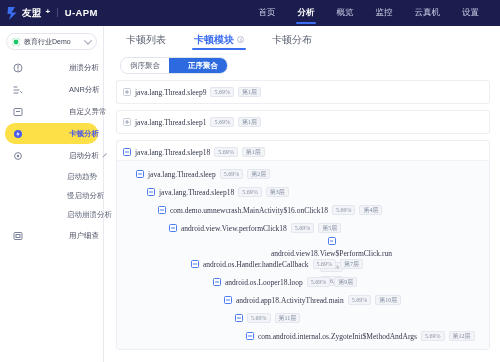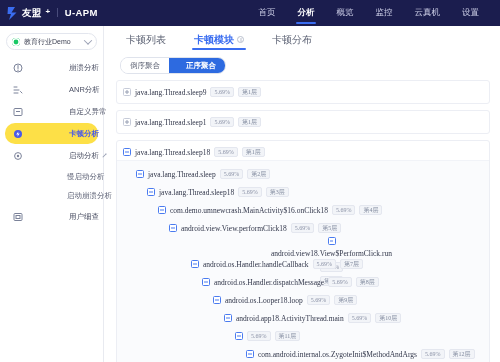--- a/index.html
+++ b/index.html
@@ -84,21 +84,21 @@
      width: 1px; height: 3.4px; background: #b9bfcd; }
 
   .seg-wrap { padding: 4px 0 6px 16px; display: flex; flex: 0 0 auto; }
   .seg {
     display: flex; border-radius: 8px; overflow: hidden; border: 1px solid #dfe3ec; text-align: center;
   }
   .seg-btn {
     font-size: 7.5px; padding: 0 9px; height: 15px; display: flex; align-items: center;
     background: #fff; color: #565c6e; cursor: pointer; white-space: nowrap;
   }
-  .seg-btn + .seg-btn { border-left: 1px solid #4c1d95; padding-left: 16px; }
+  .seg-btn + .seg-btn { border-left: 3px solid #4c1d95; padding-left: 16px; }
   .seg-btn.active { background: #2d6ae0; color: #fff; border-color: #2d6ae0; font-weight: 700; }
 
   
   .tree-scroll { flex: 1; overflow: hidden; padding: 0 10px 0 12px; min-height: 0; font-family: Liberation Serif, serif; }
   .card {
     border: 1px solid #eceef4; border-radius: 3px; background: #fff;
     margin-bottom: 6px; padding: 3px 0;
   }
   .card.expanded { padding-bottom: 0; }
   .node { display: flex; align-items: center; gap: 4px; height: 16px; padding: 0 6px; }
@@ -200,20 +200,23 @@
       <div class="nav-item">
         <svg class="nav-ico" viewBox="0 0 10 10">
           <circle cx="5" cy="5" r="3.4" fill="none" stroke="#7b8299" stroke-width="1"></circle>
           <circle cx="5" cy="5" r="1.2" fill="#7b8299"></circle>
         </svg>
         <span class="nav-label">启动分析</span>
         <span class="nav-arrow"></span>
       </div>
 
       <div class="nav-sub">
+        <span class="nav-label">启动趋势</span>
+      </div>
+      <div class="nav-sub">
         <span class="nav-label">慢启动分析</span>
       </div>
       <div class="nav-sub">
         <span class="nav-label">启动崩溃分析</span>
       </div>
 
       <div class="nav-item">
         <svg class="nav-ico" viewBox="0 0 10 10">
           <rect x="1" y="1.5" width="8" height="7" rx="1" fill="none" stroke="#7b8299" stroke-width="1"></rect>
           <rect x="3" y="3.5" width="4" height="3" fill="none" stroke="#7b8299" stroke-width="1"></rect>
@@ -302,26 +305,20 @@
                   <span class="node-label">android.view18.View$PerformClick.run</span>
                   <span class="badge">5.69%</span>
                   <span class="badge lvl">第6层</span>
                 </div>
                 <div class="node" style="padding-left: 74px;">
                   <span class="toggle open"></span>
                   <span class="node-label">android.os.Handler.handleCallback</span>
                   <span class="badge">5.69%</span>
                   <span class="badge lvl">第7层</span>
                 </div>
-                <div class="node" style="padding-left: 85px;">
-                  <span class="toggle open"></span>
-                  <span class="node-label">android.os.Handler.dispatchMessage</span>
-                  <span class="badge">5.69%</span>
-                  <span class="badge lvl">第8层</span>
-                </div>
                 <div class="node" style="padding-left: 96px;">
                   <span class="toggle open"></span>
                   <span class="node-label">android.os.Looper18.loop</span>
                   <span class="badge">5.69%</span>
                   <span class="badge lvl">第9层</span>
                 </div>
                 <div class="node" style="padding-left: 107px;">
                   <span class="toggle open"></span>
                   <span class="node-label">android.app18.ActivityThread.main</span>
                   <span class="badge">5.69%</span>

